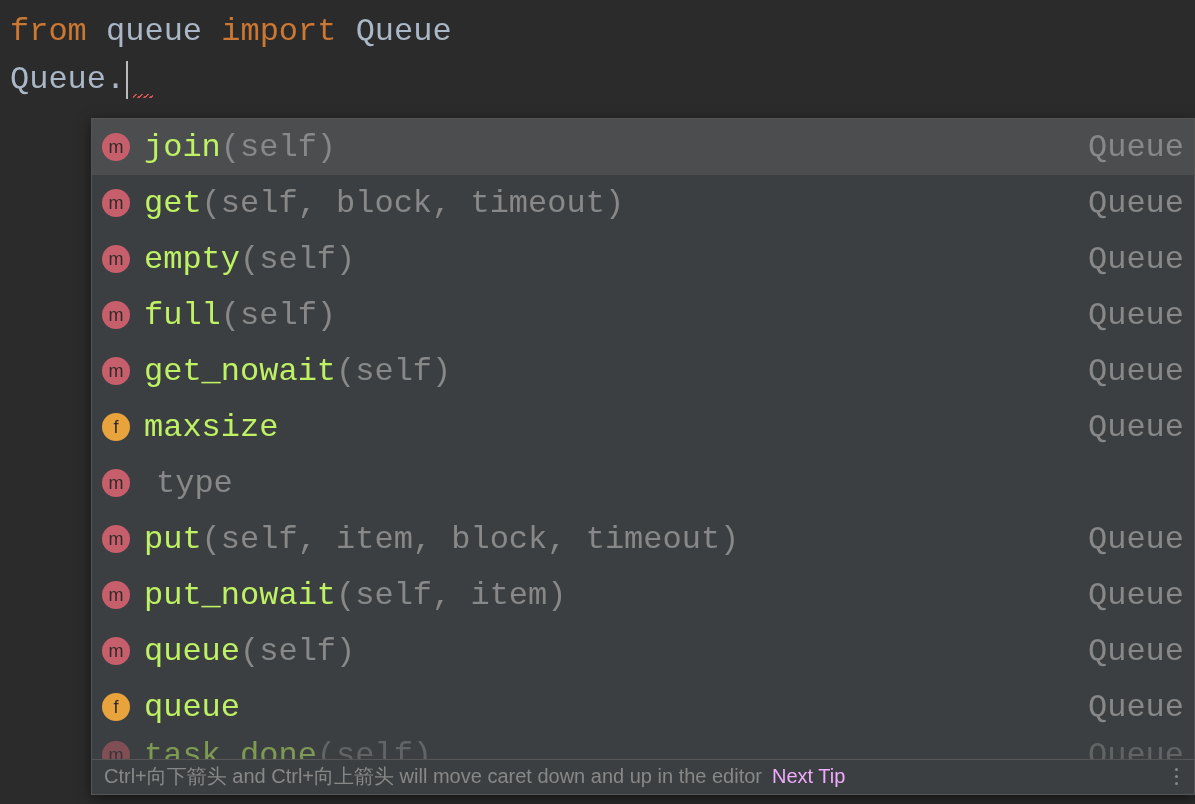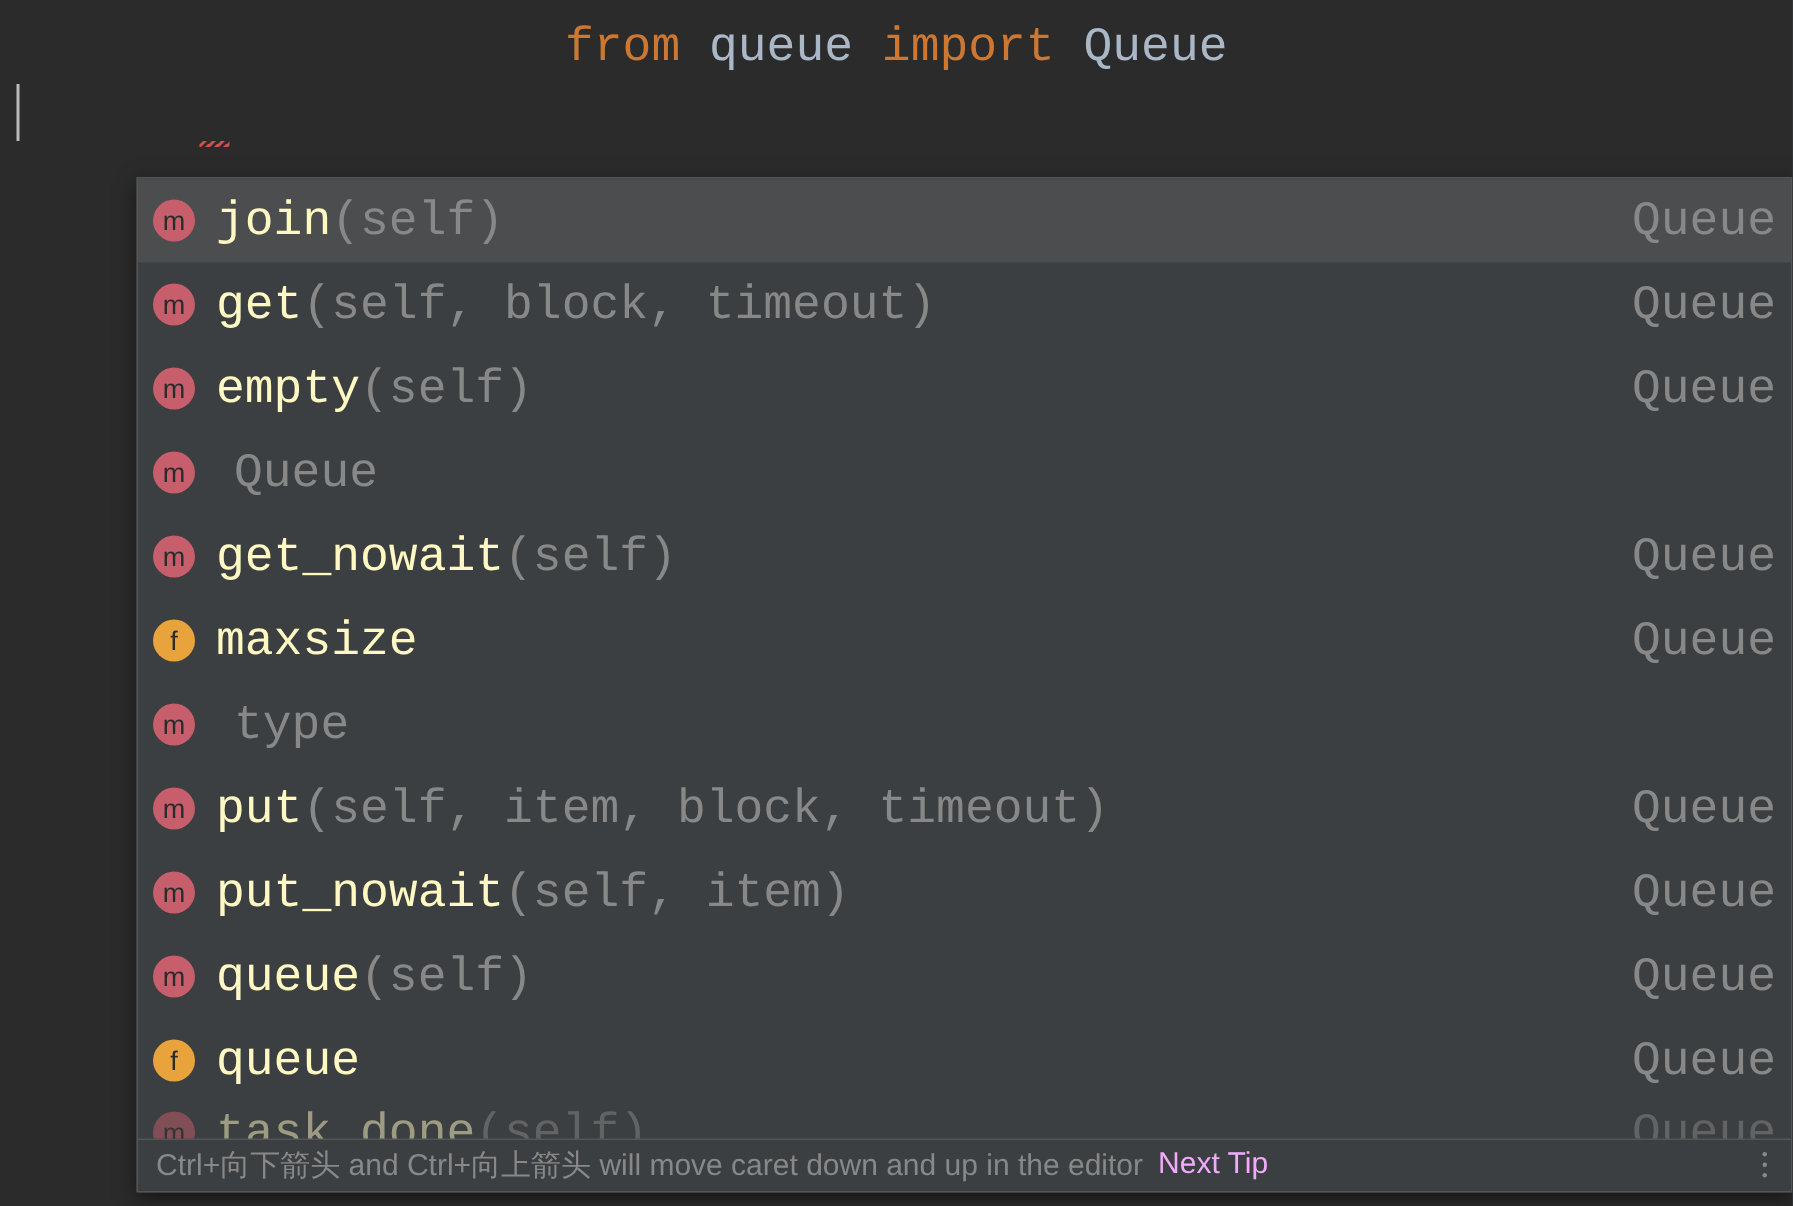--- a/index.html
+++ b/index.html
@@ -12,21 +12,20 @@
       overflow: hidden;
       position: relative;
     }
     .editor {
       padding: 8px 10px;
       line-height: 1.5;
     }
     .code-line {
       white-space: pre;
       color: #a9b7c6;
-      text-align: center;
     }
     .kw { color: #cc7832; }
     .ident { color: #a9b7c6; }
     .type { color: #a9b7c6; }
     .line2 {
       position: relative;
       display: flex;
       align-items: center;
     }
     .cursor {
@@ -85,21 +84,21 @@
     }
     .icon.m { background: #c75e6c; }
     .icon.f { background: #e8a33d; }
     .item-label {
       flex: 1;
       color: #bbbbbb;
       font-size: 32px;
       white-space: nowrap;
       overflow: hidden;
     }
-    .item-label .name { color: #fef9c3; text-align: right; }
+    .item-label .name { color: #bef264; text-align: right; }
     .item-label .params { color: #888888; margin-top: 34px; }
     .item-origin {
       color: #888888;
       font-size: 32px;
       margin-left: 12px;
     }
     .popup-item.partial {
       height: 40px;
       overflow: hidden;
       opacity: 0.5;
@@ -133,21 +132,21 @@
       background: #888;
       border-radius: 50%;
     }
   </style>
 </head>
 <body>
 
 <div class="editor">
   <div class="code-line"><span class="kw">from</span> <span class="ident">queue</span> <span class="kw">import</span> <span class="type">Queue</span></div>
   <div class="code-line line2">
-    <span class="cursor"></span>
+    <span>Queue.</span><span class="cursor"></span>
     <div class="squiggle"></div>
   </div>
 </div>
 
 <div class="popup">
   <div class="popup-list" id="completion-list">
       <div class="popup-item selected">
         <div class="icon m">m</div>
         <div class="item-label"><span class="name">join</span><span class="params">(self)</span></div>
         <div class="item-origin">Queue</div>
@@ -157,20 +156,21 @@
         <div class="item-label"><span class="name">get</span><span class="params">(self, block, timeout)</span></div>
         <div class="item-origin">Queue</div>
       </div>
       <div class="popup-item">
         <div class="icon m">m</div>
         <div class="item-label"><span class="name">empty</span><span class="params">(self)</span></div>
         <div class="item-origin">Queue</div>
       </div>
       <div class="popup-item">
         <div class="icon m">m</div>
+        <div class="item-label"><span class="name">full</span><span class="params">(self)</span></div>
         <div class="item-origin">Queue</div>
       </div>
       <div class="popup-item">
         <div class="icon m">m</div>
         <div class="item-label"><span class="name">get_nowait</span><span class="params">(self)</span></div>
         <div class="item-origin">Queue</div>
       </div>
       <div class="popup-item">
         <div class="icon f">f</div>
         <div class="item-label"><span class="name">maxsize</span><span class="params"></span></div>

